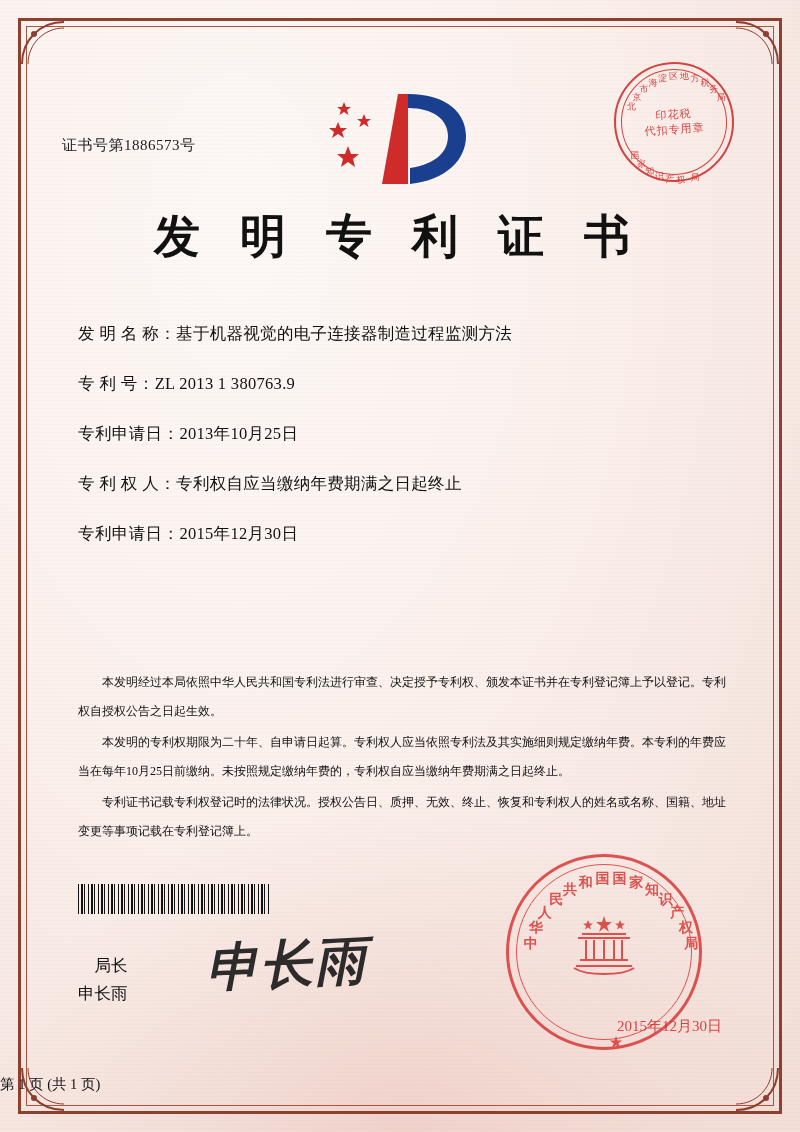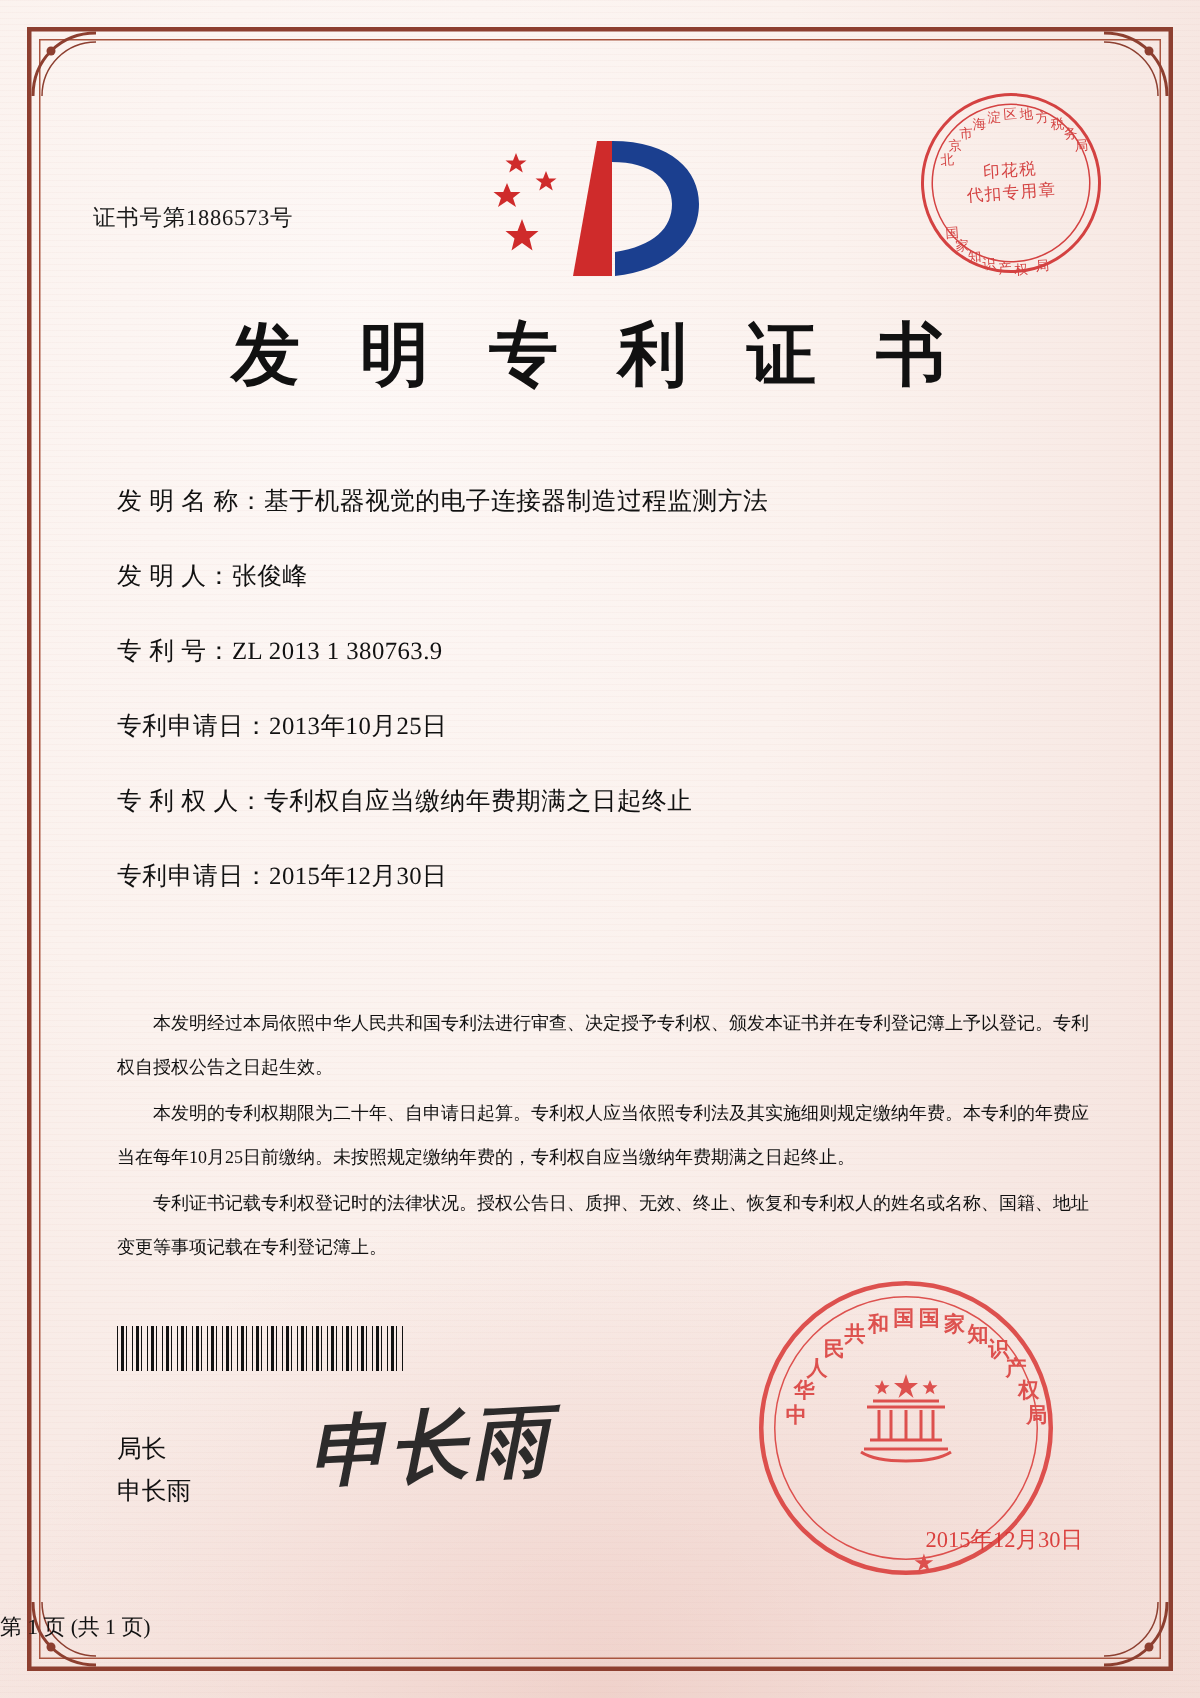--- a/index.html
+++ b/index.html
@@ -211,20 +211,21 @@
   }
 
   
   .sign-label {
     position: absolute;
     left: 78px;
     top: 952px;
     font-size: 16.5px;
     color: #111;
     line-height: 28px;
+    text-align: right;
   }
   .signature {
     position: absolute;
     left: 206px;
     top: 930px;
     font-size: 52px;
     color: #1c1c1c;
     font-family: "DejaVu Serif", serif;
     font-style: italic;
     font-weight: bold;
@@ -373,24 +374,20 @@
     </div>
 
     <div class="title">发 明 专 利 证 书</div>
 
     <div class="fields">
       <div class="field-row">
         <span class="field-label">发 明 名 称：</span>
         <span class="field-value">基于机器视觉的电子连接器制造过程监测方法</span>
       </div>
       <div class="field-row">
-        <span class="field-label">发 明 人：</span>
-        <span class="field-value">张俊峰</span>
-      </div>
-      <div class="field-row">
         <span class="field-label">专 利 号：</span>
         <span class="field-value">ZL 2013 1 380763.9</span>
       </div>
       <div class="field-row">
         <span class="field-label">专利申请日：</span>
         <span class="field-value">2013年10月25日</span>
       </div>
       <div class="field-row">
         <span class="field-label">专 利 权 人：</span>
         <span class="field-value">专利权自应当缴纳年费期满之日起终止</span>

